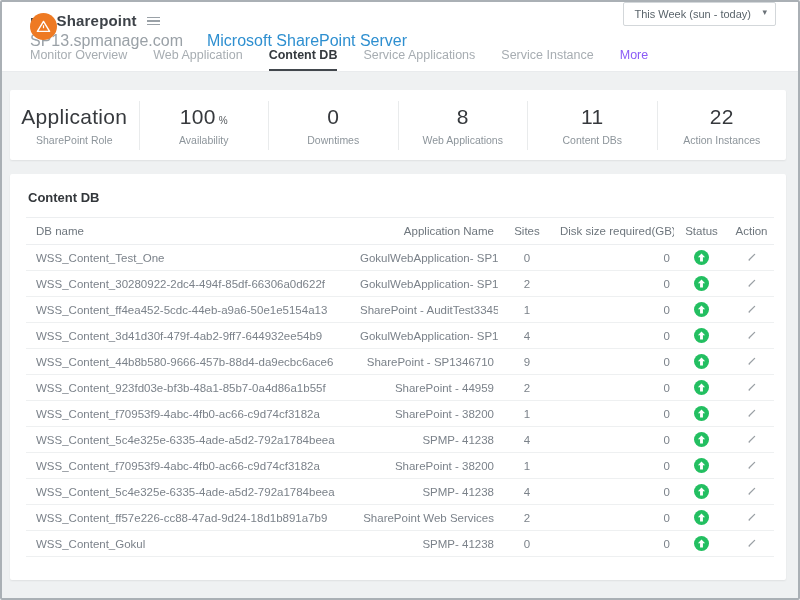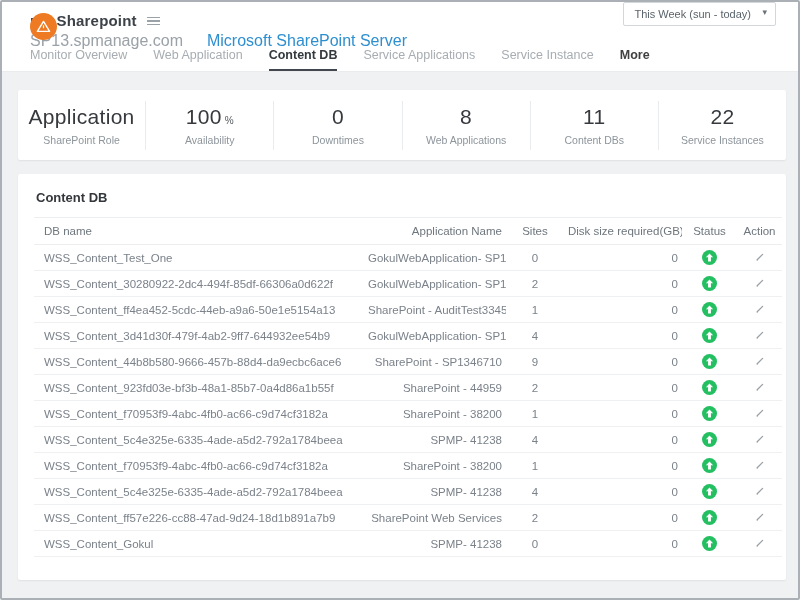--- a/index.html
+++ b/index.html
@@ -21,24 +21,24 @@
   .server-link { color:#2e8fd0; text-decoration:none; cursor:pointer; }
   .period { position:absolute; right:22px; top:0; min-width:122px; border:1px solid #d3d7da;
             border-radius:2px; background:#fff; padding:5px 24px 5px 10px; font-size:11px;
             color:#5a646b; cursor:pointer; }
   .period .caret { position:absolute; right:8px; top:4px; font-size:9px; color:#6a7177; }
 
   
   .tabs { background:#fff; padding:0 28px; display:flex; gap:26px; border-bottom:1px solid #e9ebed; height:24px; }
   .tab { font-size:12.5px; color:#a7adb2; padding-bottom:16px; cursor:pointer; white-space:nowrap; }
   .tab.active { color:#34393e; font-weight:700; border-bottom:2px solid #42474d; }
-  .tab.more { color:#404040;font-weight:bold; }
+  .tab.more { color:#8b5cf6; }
 
   
-  .content { background:#eff1f2; height:528px; padding:18px 12px 0 16px; }
+  .content { background:#eff1f2; height:528px; padding:18px 12px 0 8px; }
   .card { background:#fff; border-radius:2px; box-shadow:0 1px 2px rgba(0,0,0,.07); }
 
   .stats { display:flex; align-items:center; height:70px; margin-bottom:14px; }
   .stat { flex:1; text-align:center; border-right:1px solid #e9ebec; padding:4px 0; }
   .stat:last-child { border-right:none; }
   .stat .val { font-size:21px; color:#36393d; letter-spacing:.3px; }
   .stat .val .unit { font-size:10px; color:#55595d; margin-left:3px; }
   .stat .lbl { font-size:10.5px; color:#8d959b; margin-top:5px; }
 
   .tablecard { padding:14px 16px 16px 16px; height:406px; }
@@ -114,21 +114,21 @@
       <div class="stat">
         <div class="val"><span>8</span></div>
         <div class="lbl">Web Applications</div>
       </div>
       <div class="stat">
         <div class="val"><span>11</span></div>
         <div class="lbl">Content DBs</div>
       </div>
       <div class="stat">
         <div class="val"><span>22</span></div>
-        <div class="lbl">Service Instances</div>
+        <div class="lbl">Action Instances</div>
       </div>
     </div>
 
     <div class="card tablecard">
       <h2>Content DB</h2>
       <table>
         <colgroup>
           <col style="width:330px">
             <col style="width:142px">
             <col style="width:58px">

